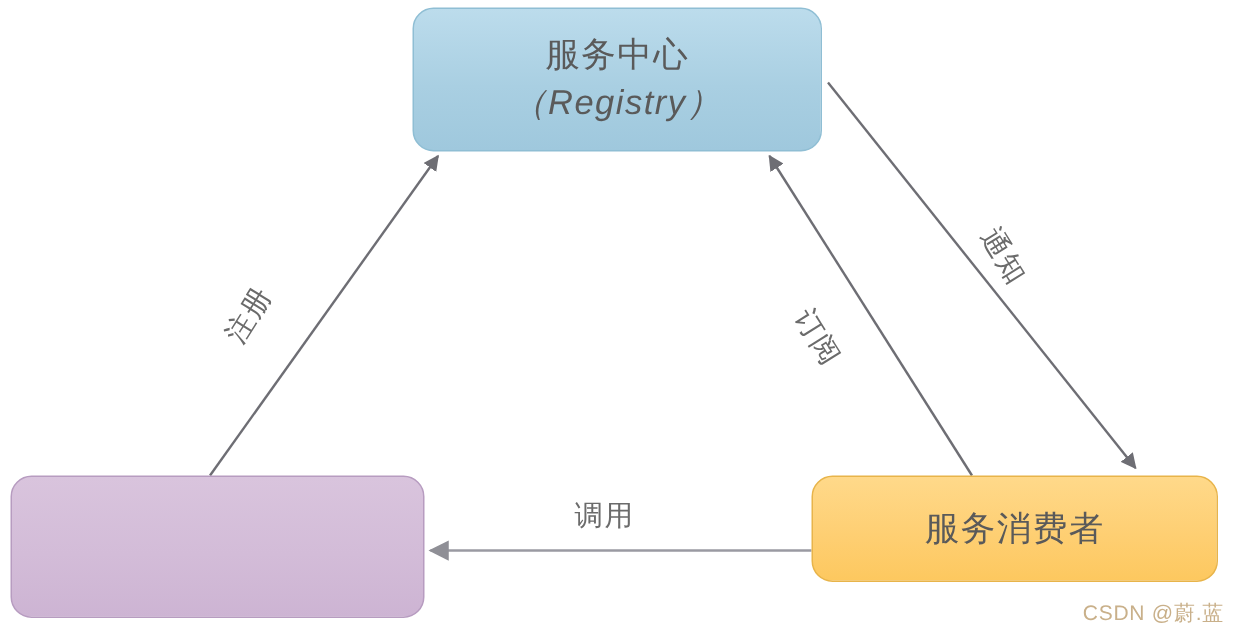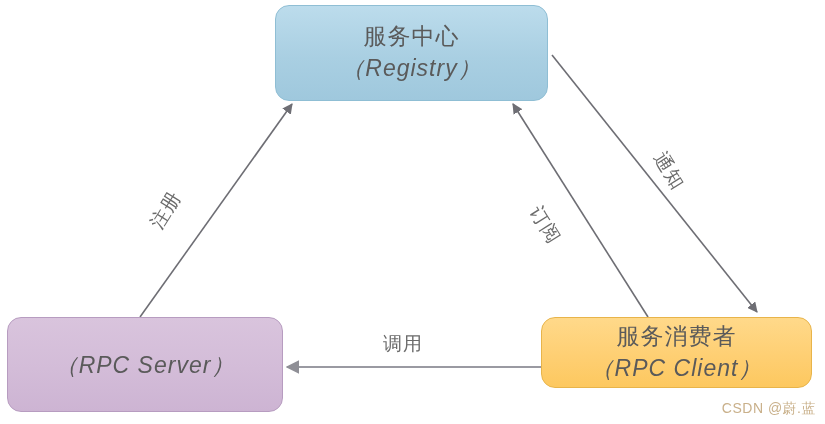--- a/index.html
+++ b/index.html
@@ -157,26 +157,24 @@
 
     <line x1="541" y1="367" x2="287" y2="367" stroke="#9a9aa2" stroke-width="1.8" marker-end="url(#arrow-open)"></line>
   </svg>
 
   <div class="node" id="node-registry">
     <div class="node-line1">服务中心</div>
     <div class="node-line2">（Registry）</div>
   </div>
 
   <div class="node" id="node-provider">
-    <div class="node-line2">（RPC  Server）</div>
   </div>
 
   <div class="node" id="node-consumer">
     <div class="node-line1">服务消费者</div>
-    <div class="node-line2">（RPC  Client）</div>
   </div>
 
   <div class="edge-label" id="label-register">注册</div>
 
   <div class="edge-label" id="label-subscribe">订阅</div>
 
   <div class="edge-label" id="label-notify">通知</div>
 
   <div class="edge-label" id="label-invoke">调用</div>
 

